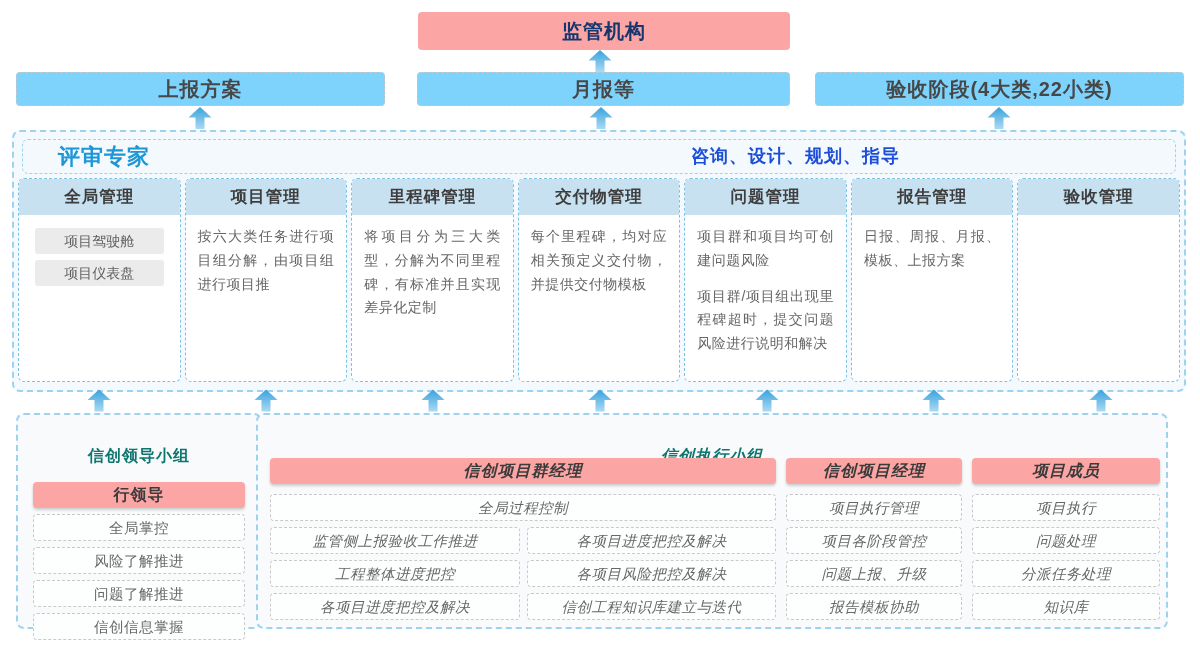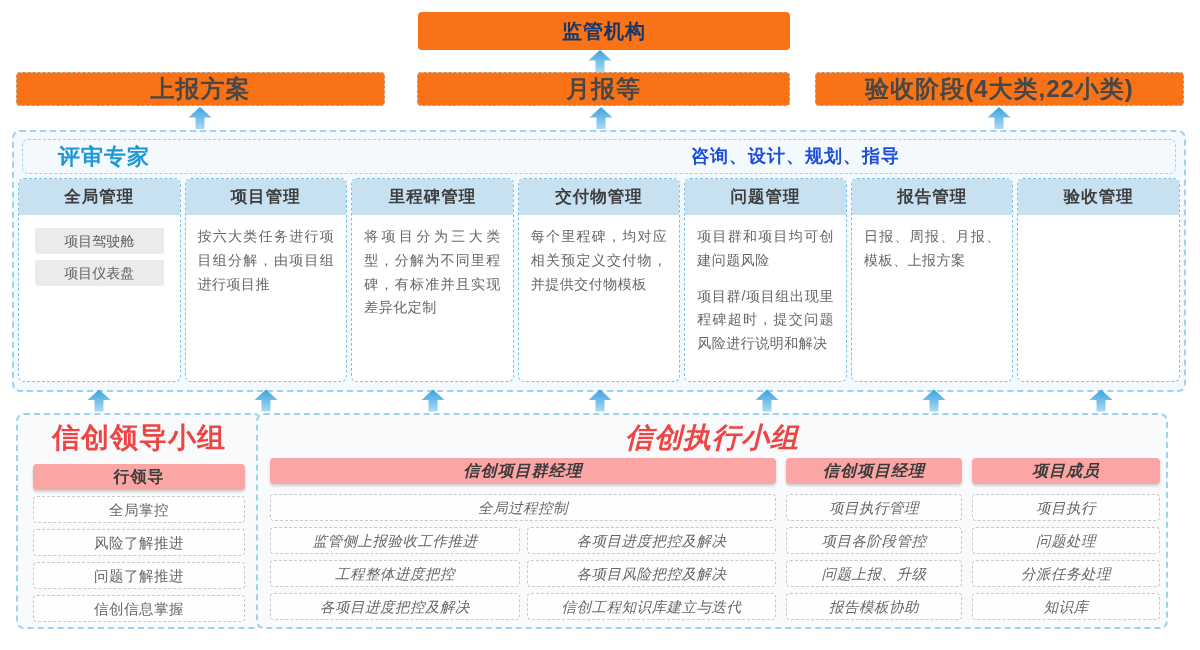--- a/index.html
+++ b/index.html
@@ -1,27 +1,27 @@
 <!DOCTYPE html>
 <html><head>
 <meta charset="utf-8">
 <style>
   html,body{margin:0;padding:0;background:#ffffff;}
   body{font-family:"Liberation Sans","DejaVu Sans",sans-serif;}
   .canvas{position:relative;width:1200px;height:650px;background:#ffffff;overflow:hidden;}
 
   
   .reg-box{position:absolute;left:418px;top:12px;width:372px;height:38px;
-    background:#f97316;border-radius:4px;display:flex;align-items:center;justify-content:center;
+    background:#fca5a5;border-radius:4px;display:flex;align-items:center;justify-content:center;
     font-size:20px;font-weight:bold;color:#16366e;letter-spacing:1px;}
 
   
-  .channel{position:absolute;top:72px;height:34px;background:#f97316;border:1px dashed #c6c6c6;
+  .channel{position:absolute;top:72px;height:34px;background:#7dd3fc;border:1px dashed #c6c6c6;
     border-radius:4px;display:flex;align-items:center;justify-content:center;
-    font-size:24px;font-weight:bold;color:#474747;letter-spacing:1px;box-sizing:border-box;}
+    font-size:20px;font-weight:bold;color:#474747;letter-spacing:1px;box-sizing:border-box;}
   .ch-1{left:16px;width:369px;}
   .ch-2{left:417px;width:373px;}
   .ch-3{left:815px;width:369px;}
 
   
   .arrow{display:block;}
   .arrow-wrap{position:absolute;width:24px;height:22px;}
 
   
   .container{position:absolute;left:12px;top:130px;width:1174px;height:262px;
@@ -48,22 +48,22 @@
 
   
   .col-arrows{position:absolute;left:16px;top:389px;width:1168px;display:flex;}
   .col-arrows .cell{flex:1;display:flex;justify-content:center;}
 
   
   .group{position:absolute;top:413px;height:216px;background:#f8fafc;
     border:2px dashed #9ed3ef;border-radius:8px;box-sizing:border-box;}
   .group-a{left:16px;width:246px;}
   .group-b{left:256px;width:912px;font-style:italic;}
-  .group-title{margin-top:7px;height:32px;line-height:32px;text-align:center;
-    font-size:28px;font-weight:bold;color:#ef4444;letter-spacing:1px;}
+  .group-title{margin-top:25px;height:32px;line-height:32px;text-align:center;
+    font-size:16px;font-weight:bold;color:#0f766e;letter-spacing:1px;}
   .role-pill{background:#fca5a5;border-radius:4px;height:26px;line-height:26px;text-align:center;
     font-size:16px;font-weight:bold;color:#3b3b3b;box-shadow:0 2px 3px rgba(0,0,0,0.18);
     letter-spacing:1px;}
   .item{border:1px dashed #c9c9c9;border-radius:4px;background:#fdfefe;height:27px;
     line-height:27px;text-align:center;font-size:14.5px;color:#666;box-sizing:border-box;
     letter-spacing:0.5px;}
 
   .ga-body{margin:10px 15px 0 15px;}
   .ga-body .item{margin-top:6px;}
   .ga-body .role-pill{margin-bottom:4px;}

